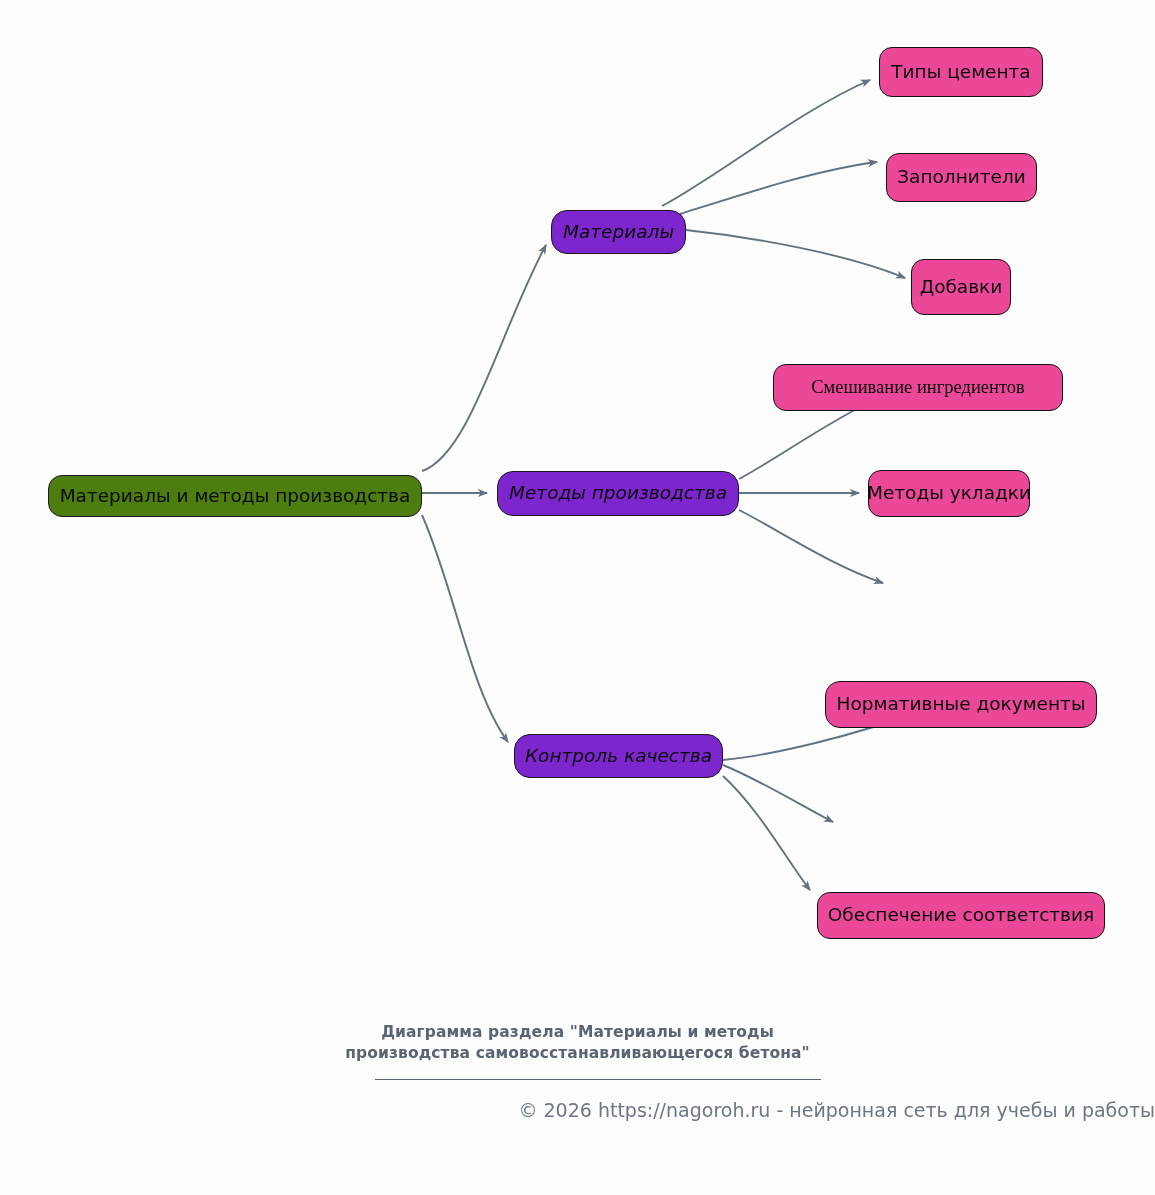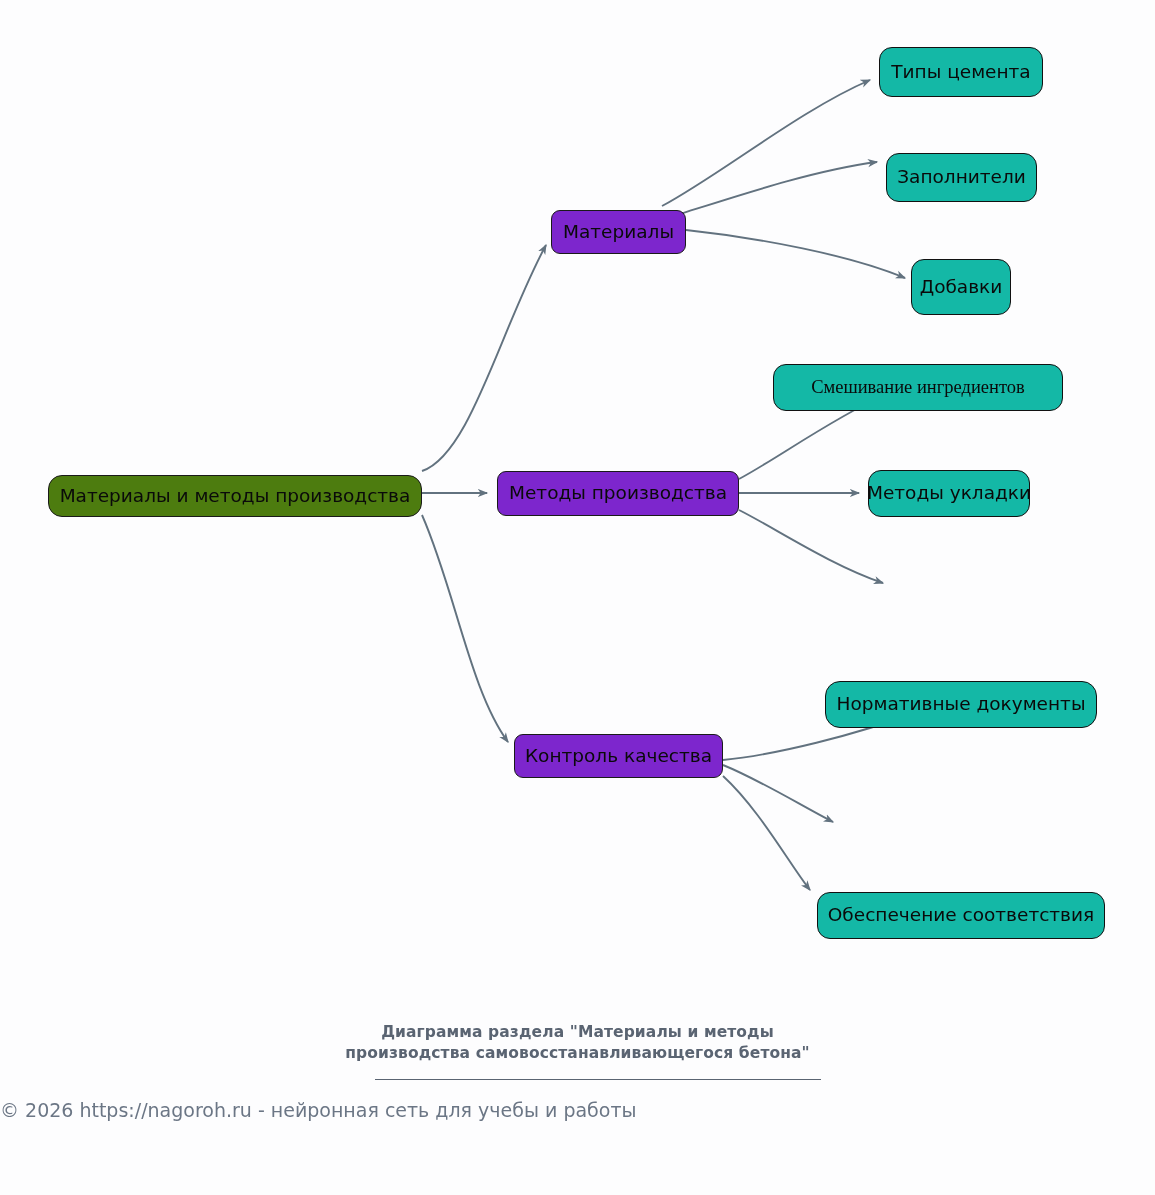--- a/index.html
+++ b/index.html
@@ -40,26 +40,27 @@
   .node-root {
     background: #4d7c0f;
     border: 1.6px solid #1a1a1a;
     border-radius: 14px;
     color: #0a0a0a;
     font-size: 18.5px;
   }
   .node-branch {
     background: #7d26cd;
     border: 1.6px solid #1a1a1a;
-    border-radius: 9px;
+    border-radius: 16px;
     color: #0a0a0a;
     font-size: 18.5px;
+    font-style: italic;
   }
   .node-leaf {
-    background: #14b8a6;
+    background: #ec4899;
     border: 1.6px solid #111111;
     border-radius: 13px;
     color: #0a0a0a;
     font-size: 18.5px;
   }
   #footer-title {
     position: absolute;
     left: 0;
     top: 1022px;
     width: 1155px;
@@ -77,21 +78,21 @@
     top: 1079px;
     width: 446px;
     height: 0;
     border-top: 1.6px solid #5a6472;
   }
   #footer-credit {
     position: absolute;
     left: 0;
     top: 1098px;
     width: 1155px;
-    text-align: left;
+    text-align: right;
     font-family: "DejaVu Sans", sans-serif;
     font-size: 19px;
     color: #6b7685;
     line-height: 1.3;
   }
 </style>
 </head>
 <body>
 
 <div id="diagram-root">

